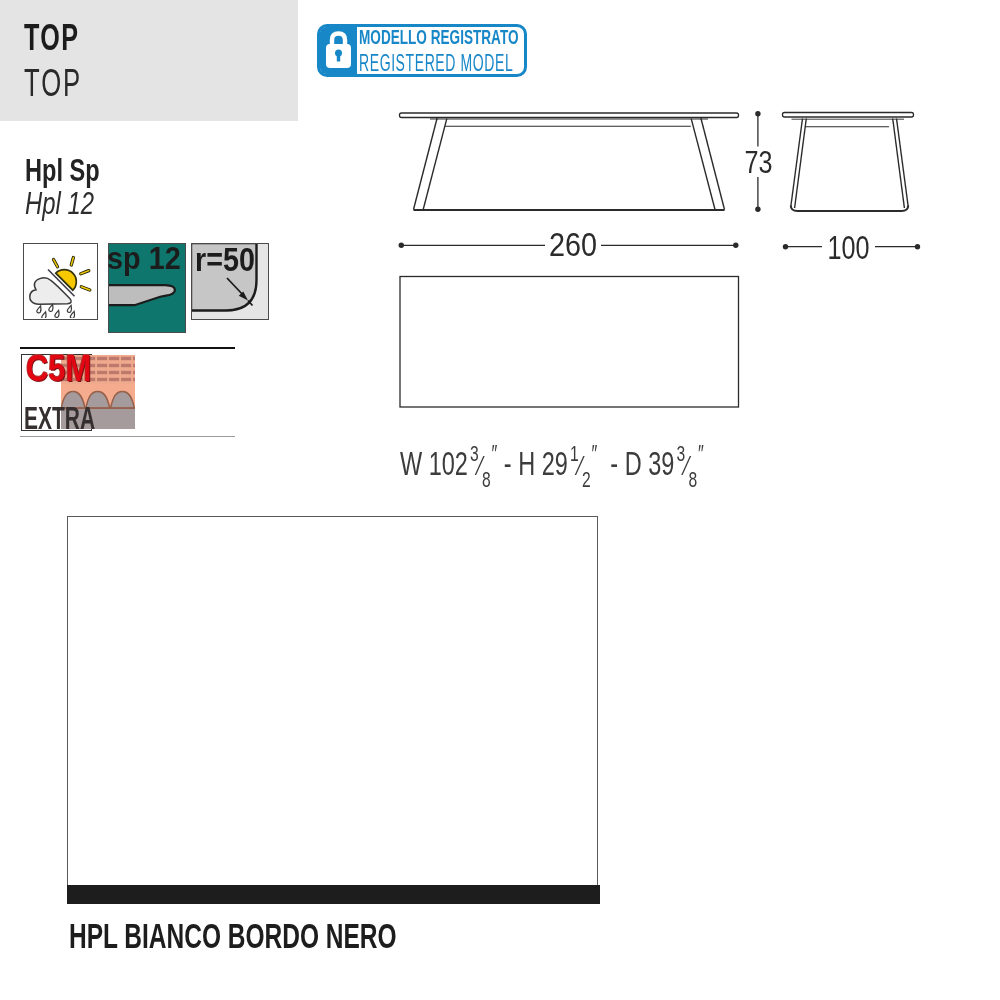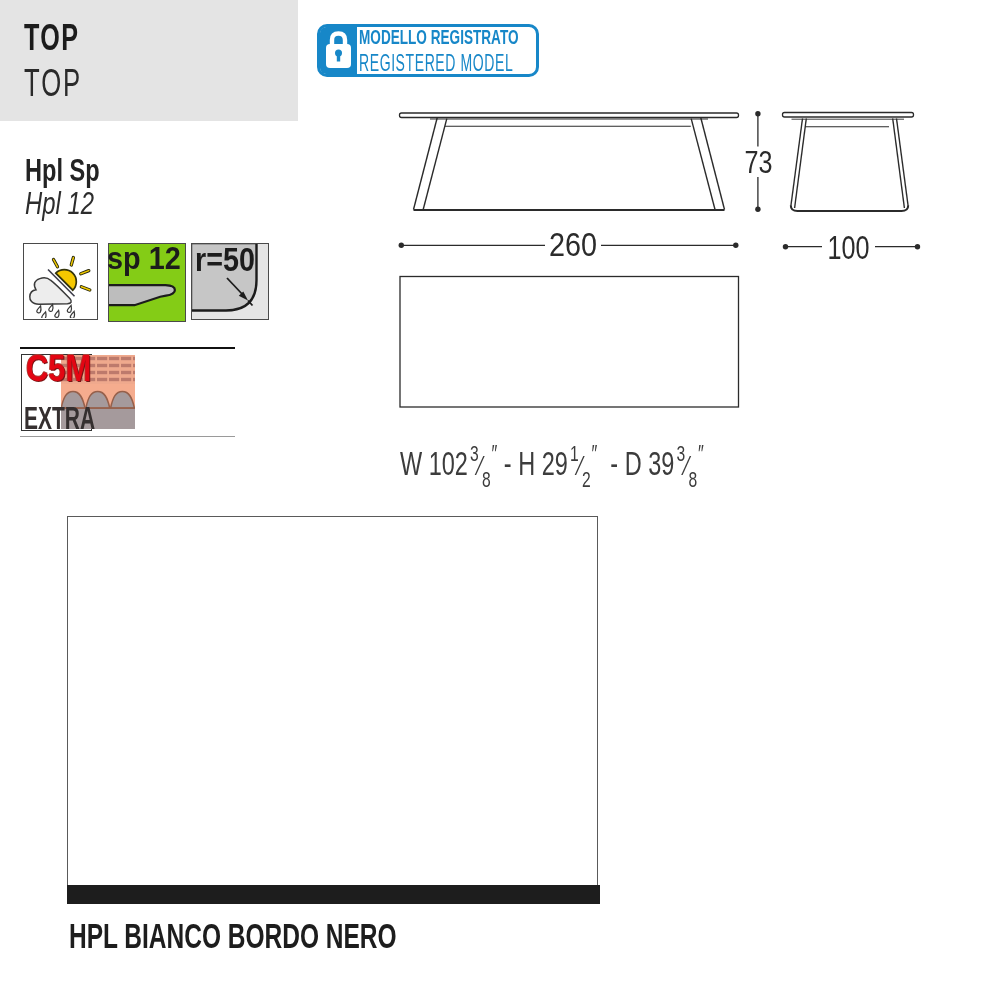--- a/index.html
+++ b/index.html
@@ -11,21 +11,21 @@
 </head>
 <body>
 <div id="page">
 
 <div class="abs" style="left:0;top:0;width:298px;height:121px;background:#e4e4e4;"></div>
 
 <div class="t" style="left:24px;top:18.7px;font-size:37px;font-weight:bold;color:#1c1c1c;letter-spacing:2px;transform:scaleX(0.68);">TOP</div>
 
 <div class="t" style="left:24px;top:63.2px;font-size:39.5px;font-weight:400;color:#2a2a2a;letter-spacing:3px;transform:scaleX(0.65);">TOP</div>
 
-<div class="abs" style="left:317px;top:24px;width:204px;height:47px;border:3px solid #1787c8;border-radius:10px;background:#fff;padding-left:12px;">
+<div class="abs" style="left:317px;top:24px;width:204px;height:47px;border:3px solid #1787c8;border-radius:10px;background:#fff;">
 
   <div class="abs" style="left:0;top:0;width:37px;height:47px;background:#1787c8;border-radius:6px 0 0 6px;">
     <svg width="37" height="47" viewBox="0 0 37 47">
 
       <g>
         <path d="M 12 19 L 12 13 Q 12 6.5 18.5 6.5 Q 25 6.5 25 13 L 25 19" fill="none" stroke="#ffffff" stroke-width="4.4"></path>
         <rect x="6" y="17" width="25" height="24" rx="4" fill="#ffffff"></rect>
         <circle cx="18.5" cy="26" r="3.5" fill="#1787c8"></circle>
         <rect x="16.8" y="27" width="3.4" height="7.5" fill="#1787c8"></rect>
       </g>
@@ -67,21 +67,21 @@
       <path d="M 4.6 0.4 C 3 2.2 0.6 4.4 0.8 6 C 1 7.6 3.4 7.9 4.3 6.6 C 5.2 5.2 5.2 3.1 4.6 0.4 Z" transform="translate(12,61.5)"></path>
       <path d="M 4.6 0.4 C 3 2.2 0.6 4.4 0.8 6 C 1 7.6 3.4 7.9 4.3 6.6 C 5.2 5.2 5.2 3.1 4.6 0.4 Z" transform="translate(24,60)"></path>
       <path d="M 4.6 0.4 C 3 2.2 0.6 4.4 0.8 6 C 1 7.6 3.4 7.9 4.3 6.6 C 5.2 5.2 5.2 3.1 4.6 0.4 Z" transform="translate(17,67.5)"></path>
       <path d="M 4.6 0.4 C 3 2.2 0.6 4.4 0.8 6 C 1 7.6 3.4 7.9 4.3 6.6 C 5.2 5.2 5.2 3.1 4.6 0.4 Z" transform="translate(30,66)"></path>
       <path d="M 4.6 0.4 C 3 2.2 0.6 4.4 0.8 6 C 1 7.6 3.4 7.9 4.3 6.6 C 5.2 5.2 5.2 3.1 4.6 0.4 Z" transform="translate(42.5,61)"></path>
       <path d="M 4.6 0.4 C 3 2.2 0.6 4.4 0.8 6 C 1 7.6 3.4 7.9 4.3 6.6 C 5.2 5.2 5.2 3.1 4.6 0.4 Z" transform="translate(45.5,67)"></path>
     </g>
   </svg>
 </div>
 
-<div class="abs" style="left:108px;top:243px;width:78px;height:79px;border:1.6px solid #4a4a4a;box-sizing:border-box;background:#84cc16;">
+<div class="abs" style="left:108px;top:243px;width:78px;height:90px;border:1.6px solid #4a4a4a;box-sizing:border-box;background:#0f766e;">
 
   <svg class="abs" style="left:0;top:0;" width="75" height="74" viewBox="0 0 75 74">
     <path d="M -2 41.2 L 56.5 41.2 Q 65.9 41.7 65.9 45.9 Q 65.9 50.1 57 51.7 L 51.2 52.7 L 25.5 61.2 L -2 61.2 Z" fill="#bdbdbd" stroke="#1c1c1c" stroke-width="2.2"></path>
   </svg>
 
   <div class="t" style="left:-2px;top:-1px;font-size:31px;font-weight:bold;color:#1c1c1c;transform:scaleX(0.93);">sp 12</div>
 </div>
 
 <div class="abs" style="left:191px;top:243px;width:78px;height:77px;border:1.6px solid #4a4a4a;box-sizing:border-box;background:#e5e5e5;">
   <svg width="75" height="74" viewBox="0 0 75 74">

